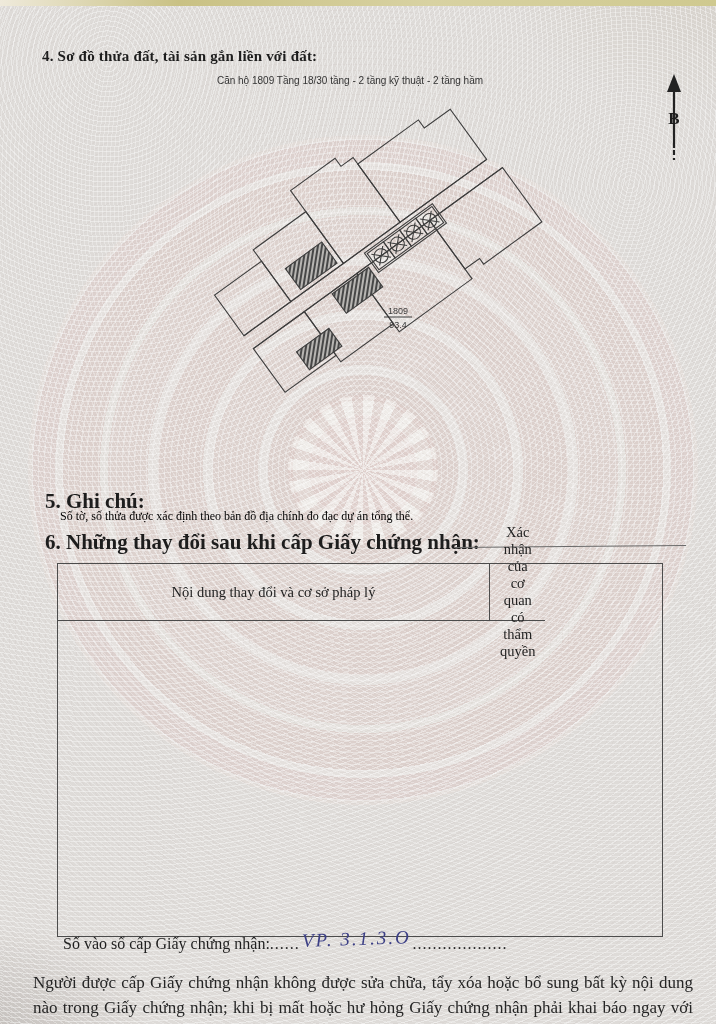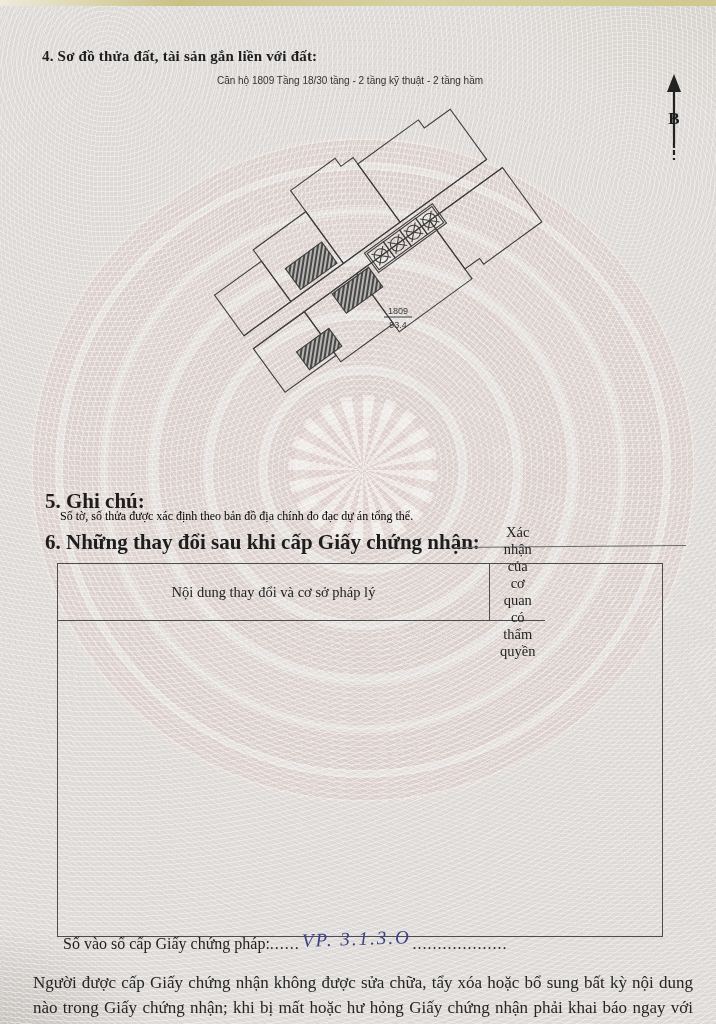--- a/index.html
+++ b/index.html
@@ -142,18 +142,18 @@
         <div class="cell-l">Nội dung thay đổi và cơ sở pháp lý</div>
         <div class="cell-r">Xác nhận của cơ quan có thẩm quyền</div>
       </div>
       <div class="brow">
         <div class="cell-l"></div>
         <div class="cell-r"></div>
       </div>
     </div>
 
     <div class="registry">
-      <span>Số vào sổ cấp Giấy chứng pháp:</span><span class="dots">......</span><span class="hand">VP. 3.1.3.O</span><span class="dots">...................</span>
+      <span>Số vào sổ cấp Giấy chứng nhận:</span><span class="dots">......</span><span class="hand">VP. 3.1.3.O</span><span class="dots">...................</span>
     </div>
 
     <div class="footer-note">Người được cấp Giấy chứng nhận không được sửa chữa, tẩy xóa hoặc bổ sung bất kỳ nội dung nào trong Giấy chứng nhận; khi bị mất hoặc hư hỏng Giấy chứng nhận phải khai báo ngay với cơ quan cấp Giấy.</div>
   </div>
 </div>
 
 </body></html>

